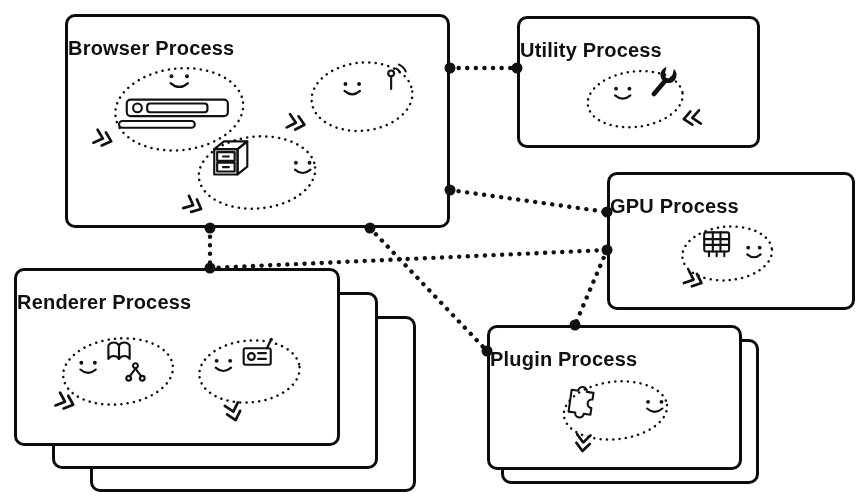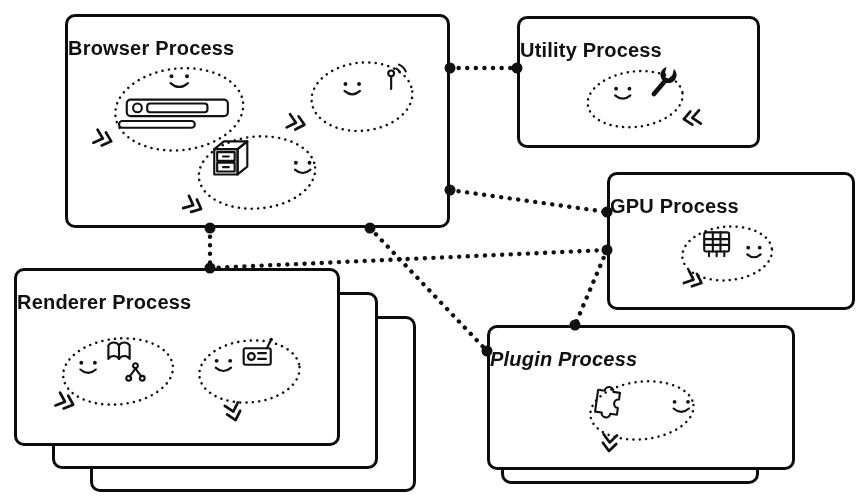--- a/index.html
+++ b/index.html
@@ -198,21 +198,21 @@
         </g>
         <g class="chev" transform="translate(80,100) rotate(22)">
           <path d="M0,0 L8,7 L0,14"></path>
             <path d="M9,0 L17,7 L9,14"></path>
         </g>
       </g>
     </svg>
     <div class="box-title">GPU Process</div>
   </div>
 
-  <div class="pbox" style="left:487px; top:325px; width:308px; height:145px; z-index:3;font-style:italic;">
+  <div class="pbox" style="left:487px; top:325px; width:255px; height:145px; z-index:3;">
     <svg class="art" viewBox="0 0 258 145">
       <g>
         <ellipse class="blob" cx="130" cy="86" rx="54" ry="30" transform="rotate(-6 130 86)"></ellipse>
         <g transform="translate(82,52) rotate(8)">
           <path d="M4,12 h7 a4.5,4.5 0 1 1 9,0 h7 v7 a4.5,4.5 0 1 0 0,9 v7 h-7 a4.5,4.5 0 1 1 -9,0 h-7 z"></path>
         </g>
         <g>
           <circle class="fill" cx="164" cy="77" r="2"></circle>
           <circle class="fill" cx="178" cy="77" r="2"></circle>
           <path d="M163,84 q8,7 16,0"></path>

